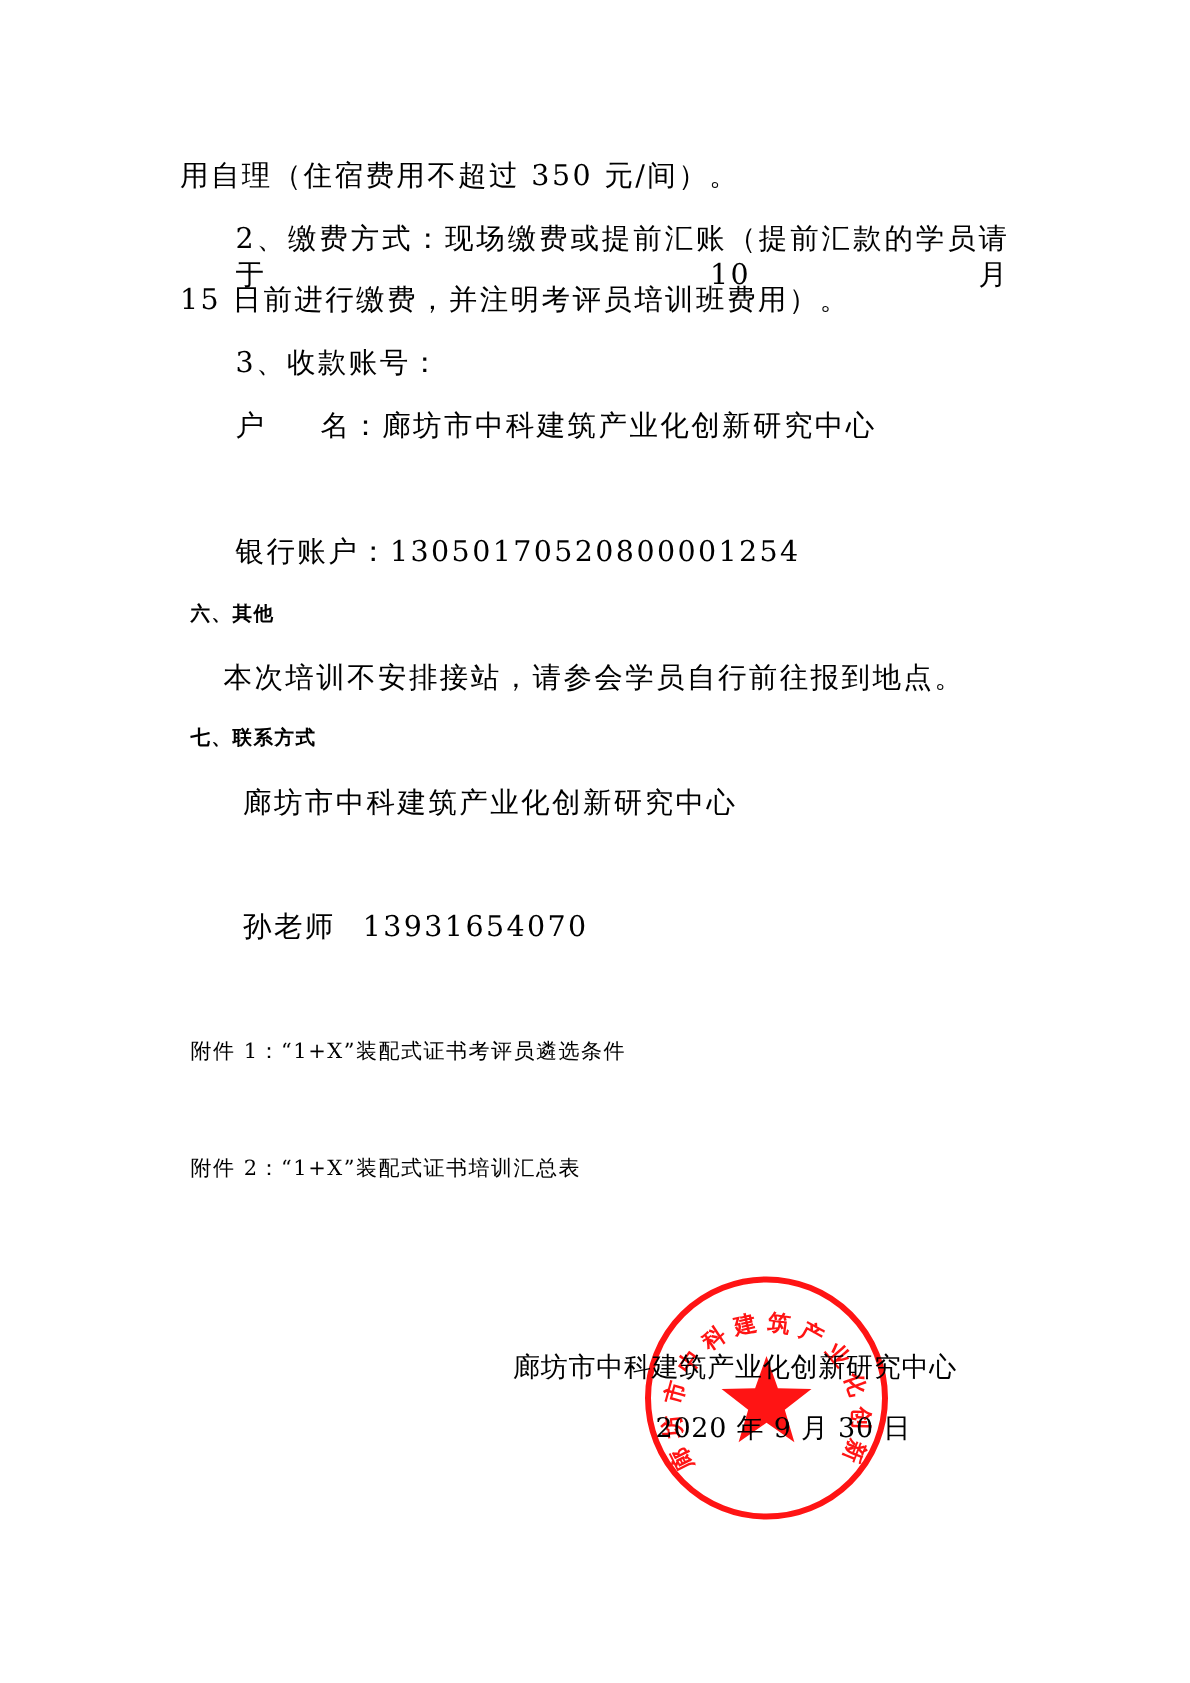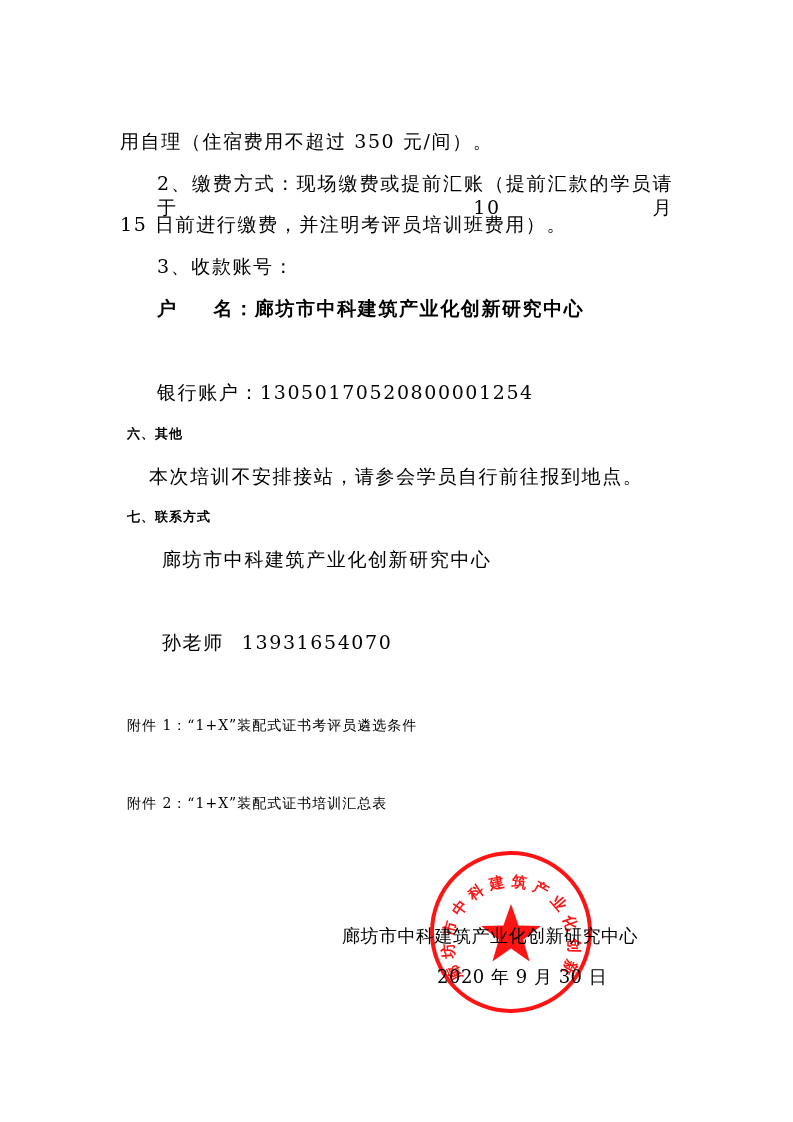--- a/index.html
+++ b/index.html
@@ -1,19 +1,19 @@
 <!DOCTYPE html>
 <html><head>
 <meta charset="utf-8">
 <style>
   html, body { margin: 0; padding: 0; background: #ffffff; }
   body { width: 793px; height: 1122px; position: relative; overflow: hidden;
          font-family: "DejaVu Serif", "Liberation Serif", serif; color: #000; }
   .page { position: absolute; left: 0; top: 0; width: 793px; height: 1122px; }
-  .line { position: absolute; font-size: 19px; line-height: 24px; white-space: nowrap; letter-spacing: 1.6px; margin-top: 24px; }
+  .line { position: absolute; font-size: 19px; line-height: 24px; white-space: nowrap; letter-spacing: 1.6px; }
   .just { text-align: justify; text-align-last: justify; white-space: normal; }
   .heading { font-weight: bold; font-family: "DejaVu Sans", "Liberation Sans", sans-serif; font-size: 13px; letter-spacing: 1px; }
   .attach { font-size: 14px; letter-spacing: 1px; }
   .sig { font-size: 18px; letter-spacing: 0.5px; z-index: 1; }
   .gap { display: inline-block; }
   .stamp { position: absolute; left: 428px; top: 849px; width: 166px; height: 166px; z-index: 2; mix-blend-mode: multiply; opacity: 0.92; }
 </style>
 </head>
 <body>
 
@@ -28,21 +28,21 @@
   </div>
 
   <div class="line" style="left:120px; top:188px;text-align:center;">
     <span>15 日前进行缴费，并注明考评员培训班费用）。</span>
   </div>
 
   <div class="line" style="left:157px; top:230px;">
     <span>3、收款账号：</span>
   </div>
 
-  <div class="line" style="left:157px; top:272px;font-weight:bold;">
+  <div class="line" style="left:157px; top:272px;">
     <span>户</span><span class="gap" style="width:36px"></span><span>名：</span><span>廊坊市中科建筑产业化创新研究中心</span>
   </div>
 
 
   <div class="line" style="left:157px; top:356px;">
     <span>银行账户：</span><span>13050170520800001254</span>
   </div>
 
   <div class="line heading" style="left:127px; top:398px;">六、其他</div>
   <div class="line" style="left:149px; top:440px;">本次培训不安排接站，请参会学员自行前往报到地点。</div>

